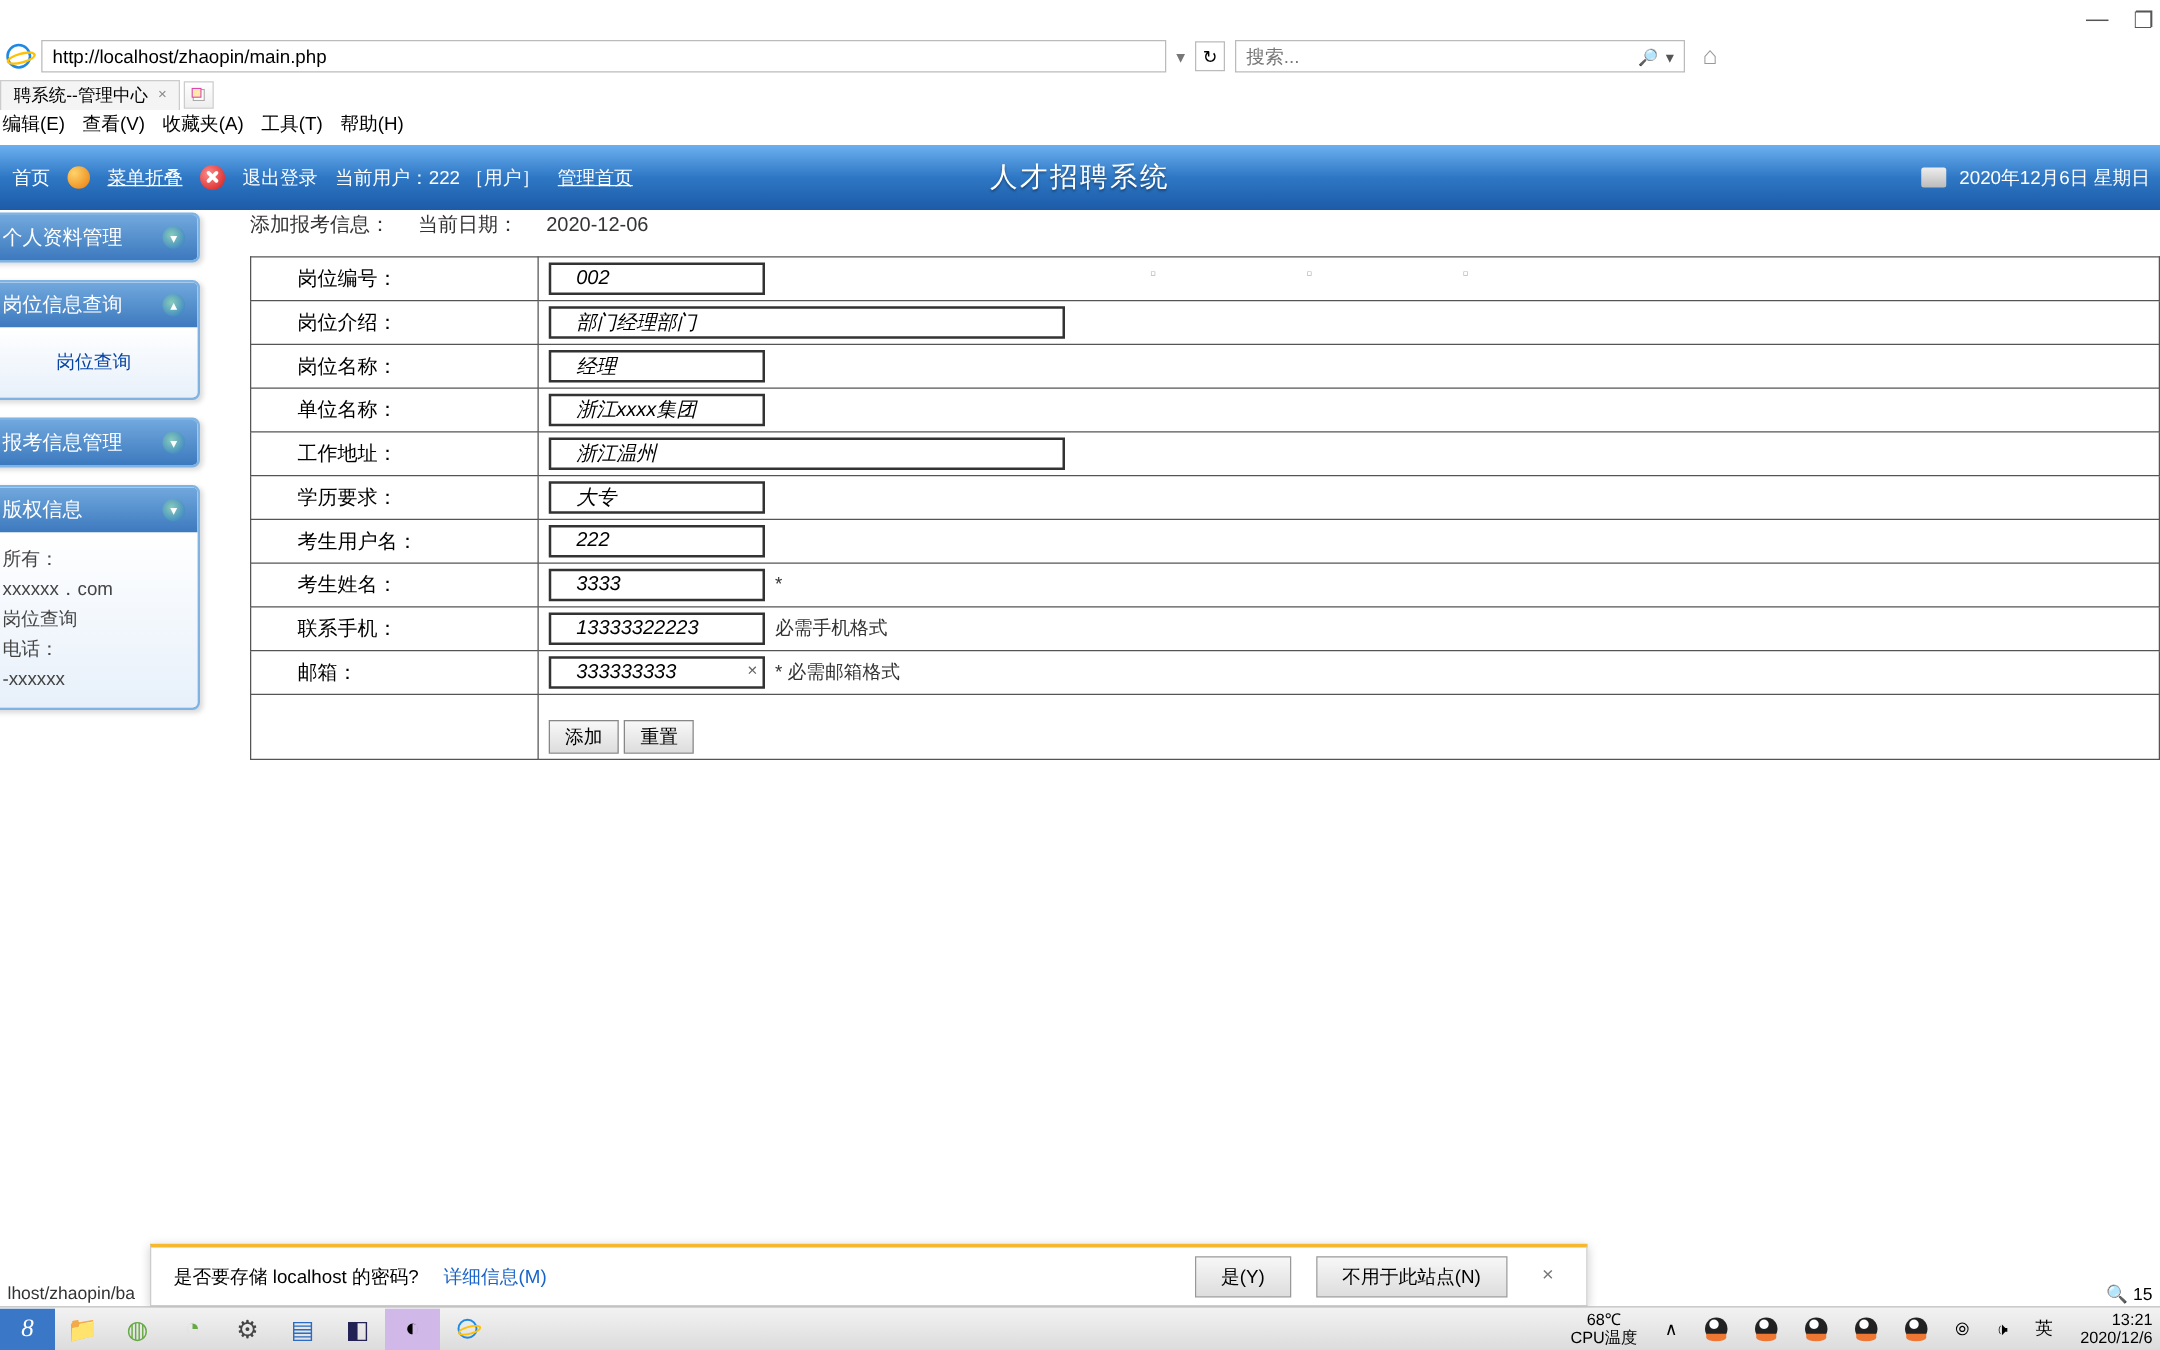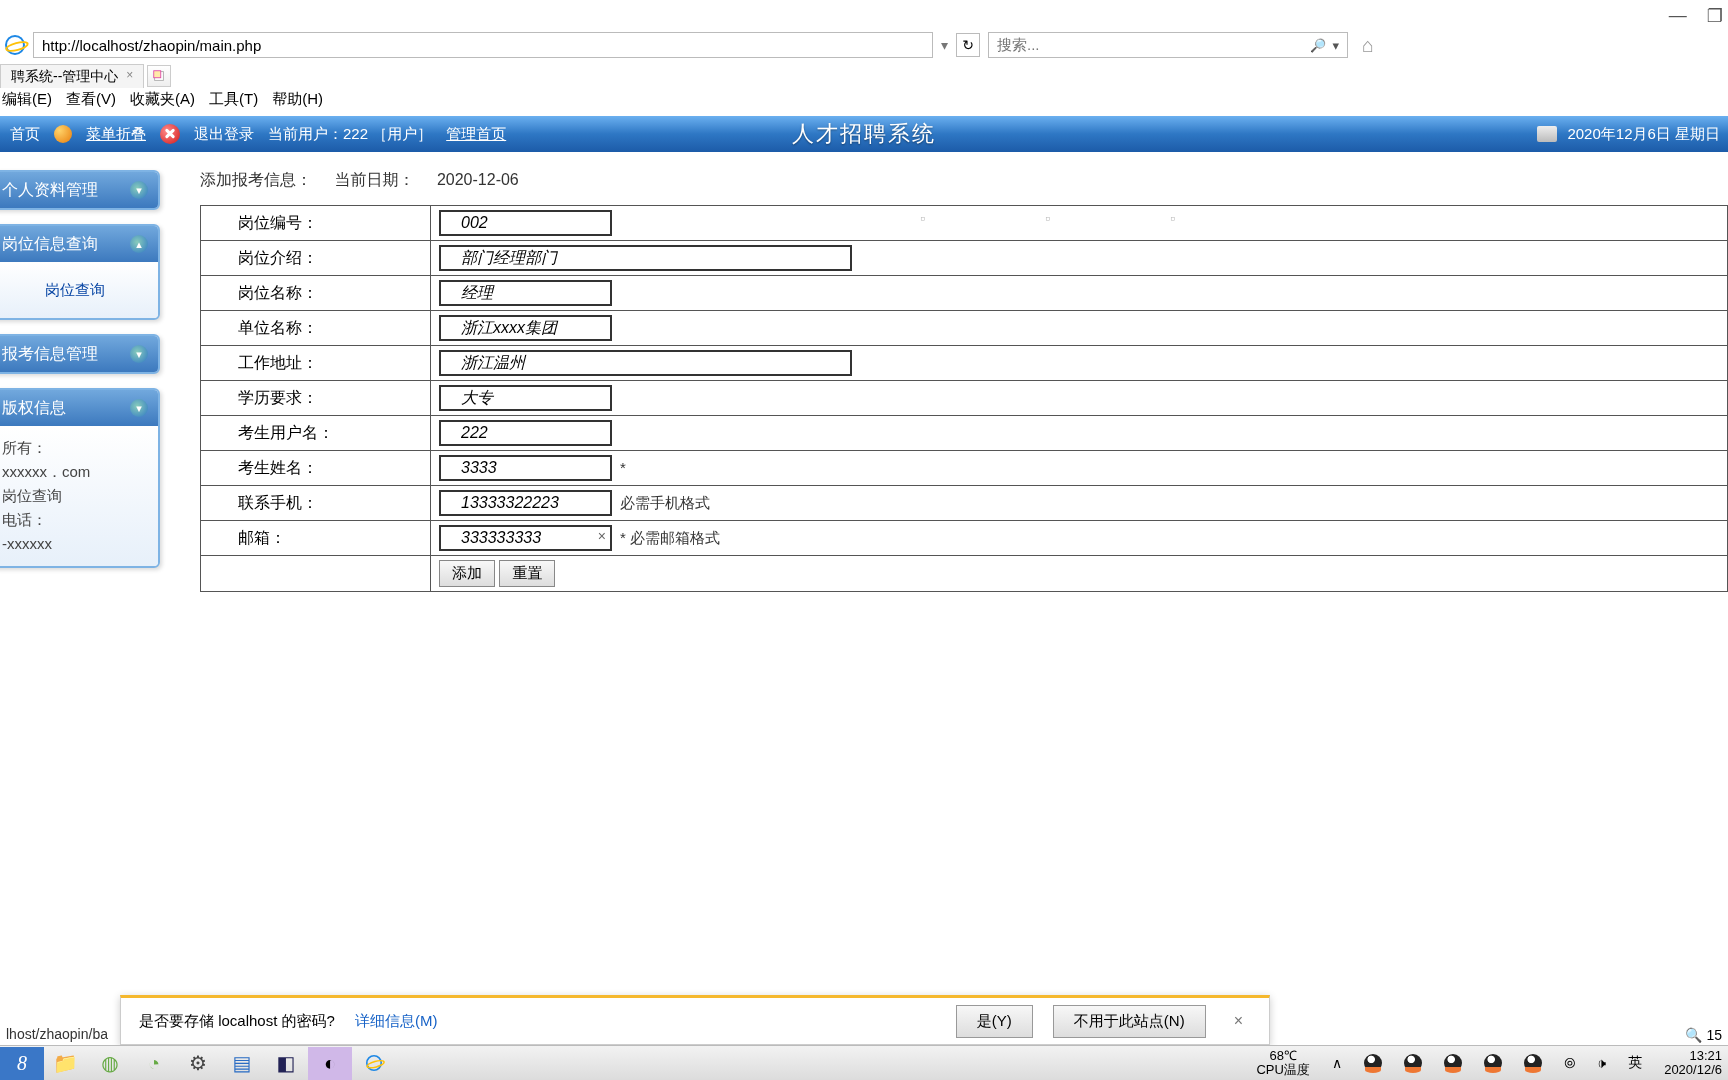--- a/index.html
+++ b/index.html
@@ -23,21 +23,21 @@
 .tab-row { position: absolute; top: 62px; left: 0; height: 26px; display: flex; align-items: flex-end; }
 .tab { height: 24px; padding: 3px 10px; border: 1px solid #ccc; border-bottom: none; background: #f4f4f4; display: flex; align-items: flex-start; gap: 8px; font-size: 14px; }
 .tab .close-x { color: #888; font-size: 12px; }
 .new-tab { width: 24px; height: 22px; border: 1px solid #ccc; margin-left: 3px; margin-bottom: 1px; background: linear-gradient(#fff,#eee); display: flex; align-items: center; justify-content: center; }
 .new-tab svg { width: 14px; height: 14px; }
 
 
 .menu-bar { position: absolute; top: 90px; left: 0; height: 22px; display: flex; gap: 14px; padding-left: 2px; font-size: 15px; }
 
 
-.banner { position: absolute; top: 116px; left: 0; right: 0; height: 36px; background: linear-gradient(to bottom, #6BB0F0 0%, #2E77C4 50%, #1C5BA8 100%); display: flex; align-items: center; color: #fff; padding: 0 10px; gap: 14px; font-size: 15px; }
+.banner { position: absolute; top: 116px; left: 0; right: 0; height: 52px; background: linear-gradient(to bottom, #6BB0F0 0%, #2E77C4 50%, #1C5BA8 100%); display: flex; align-items: center; color: #fff; padding: 0 10px; gap: 14px; font-size: 15px; }
 .banner .home-label { color: #fff; }
 .banner .orange-ball { width: 18px; height: 18px; border-radius: 50%; background: radial-gradient(circle at 30% 30%, #FFD36A, #E87D0C); display: inline-block; }
 .banner .red-ball { width: 20px; height: 20px; border-radius: 50%; background: radial-gradient(circle at 35% 35%, #FF8A8A, #D11616); position: relative; display: inline-block; }
 .banner .red-ball::before, .banner .red-ball::after { content: ""; position: absolute; width: 12px; height: 3px; background: #fff; top: 8px; left: 4px; border-radius: 2px; }
 .banner .red-ball::before { transform: rotate(45deg); }
 .banner .red-ball::after { transform: rotate(-45deg); }
 .banner a.ul { text-decoration: underline; }
 .banner .title-big { position: absolute; left: 50%; transform: translateX(-50%); font-size: 22px; font-weight: 500; color: #fff; text-shadow: 0 1px 2px rgba(0,0,0,0.4); letter-spacing: 2px; }
 .banner .date-area { position: absolute; right: 8px; display: flex; align-items: center; gap: 10px; }
 .banner .mail-ico { width: 20px; height: 16px; background: linear-gradient(#eee,#bbb); border-radius: 2px; position: relative; display: inline-block; }
@@ -56,21 +56,21 @@
 .page-head span { margin-right: 18px; }
 .form-table { border-collapse: collapse; width: 100%; }
 .form-table td { border: 1px solid #555; padding: 4px 8px; font-size: 16px; height: 32px; vertical-align: middle; }
 .form-table td.label { width: 230px; padding-left: 37px; }
 .form-table input[type=text] { border: 2px solid #333; height: 26px; padding: 1px 20px; font-size: 16px; background: #fff; font-style: italic; }
 .w-small { width: 173px; }
 .w-large { width: 413px; }
 .clr-x { position: relative; display: inline-block; }
 .clr-x .x { position: absolute; right: 6px; top: 3px; color: #666; font-size: 14px; }
 .hint { font-size: 15px; margin-left: 8px; color: #333; }
-.btn { border: 1px solid #888; background: linear-gradient(#f8f8f8,#ddd); padding: 3px 12px; font-size: 15px; cursor: pointer; }
+.btn { border: 1px solid #888; background: linear-gradient(#f8f8f8,#ddd); padding: 3px 12px; font-size: 15px; cursor: pointer; margin-top: 16px; }
 
 
 .pw-bar { position: absolute; left: 120px; bottom: 35px; width: 1150px; height: 50px; border: 1px solid #ccc; border-top: 3px solid #F5B82E; background: #fff; display: flex; align-items: center; padding: 0 18px; gap: 20px; font-size: 15px; box-shadow: 0 2px 8px rgba(0,0,0,0.2); }
 .pw-bar .sp { flex: 1; }
 .pw-bar a { color: #1863c7; }
 .pw-bar .pb-btn { border: 1px solid #999; background: linear-gradient(#f7f7f7,#ddd); padding: 6px 20px; font-size: 15px; }
 .pw-bar .close { color: #777; font-size: 16px; padding: 4px 8px; cursor: pointer; }
 
 
 .status { position: absolute; left: 0; bottom: 35px; font-size: 14px; color: #333; padding: 3px 6px; }

